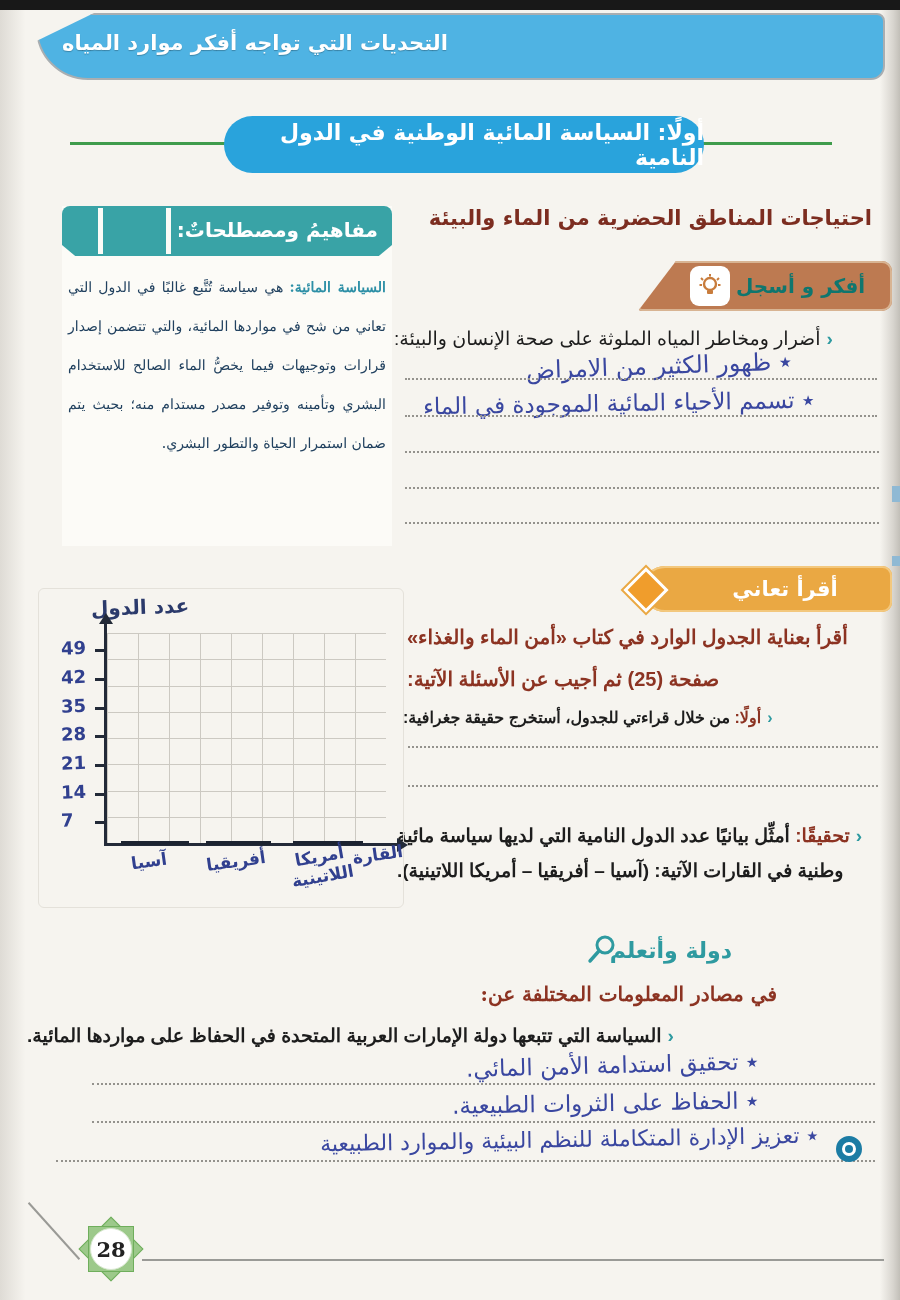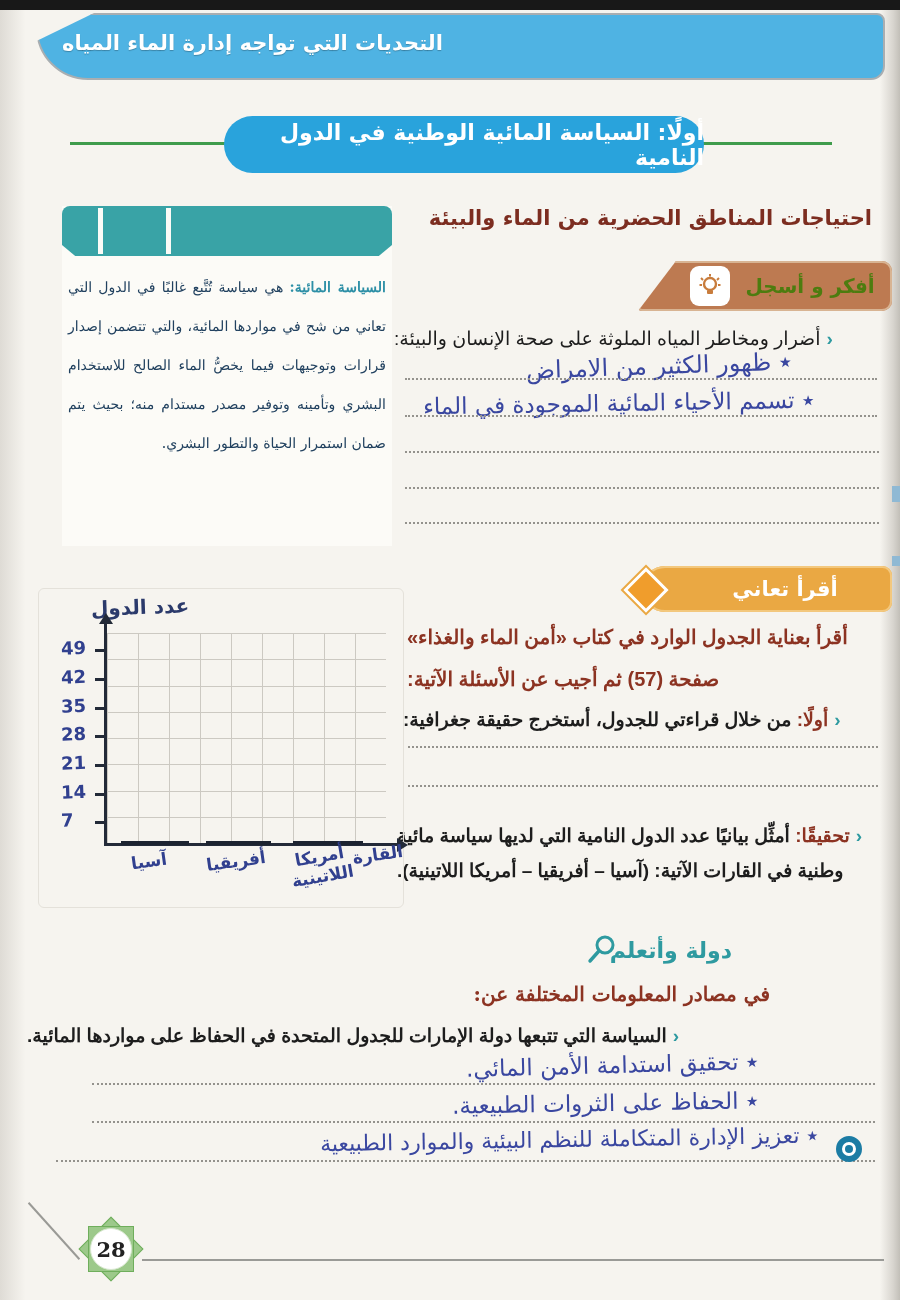--- a/index.html
+++ b/index.html
@@ -24,21 +24,21 @@
     display:flex;align-items:center;justify-content:center;}
   #title-pill span{color:#fff;font-weight:bold;font-size:22px;direction:rtl;text-align:right;}
   
   #lesson-heading{right:28px;top:206px;color:#7c2d20;font-weight:bold;font-size:21px;direction:rtl;}
   
   #badge-think{left:638px;top:261px;width:254px;height:50px;background:#bd7a51;
     border-radius:4px 10px 10px 4px;clip-path:polygon(38px 0,100% 0,100% 100%,0 100%);
     box-shadow:inset 0 0 0 2px #d8b493;}
   #bulb-box{left:690px;top:266px;width:40px;height:40px;background:#fff;border-radius:9px;
     display:flex;align-items:center;justify-content:center;}
-  #badge-think-label{left:736px;top:274px;width:148px;text-align:center;color:#4d7c0f;
+  #badge-think-label{left:736px;top:274px;width:148px;text-align:left;color:#0f766e;
     font-weight:bold;font-size:20px;direction:rtl;}
   
   .chev{color:#2e9aa0;font-weight:bold;margin-left:6px;}
   .qline{direction:rtl;text-align:left;font-family:Liberation Sans, sans-serif;color:#1d1d1d;}
   #think-question{right:26px;top:327px;width:480px;font-size:19px;}
   
   .hw{direction:rtl;color:#3a47a0;white-space:nowrap;font-size:24px;
       font-family:"DejaVu Sans",sans-serif;}
   #hw-think-1{right:108px;top:352px;transform:rotate(-2deg);}
   #hw-think-2{right:86px;top:390px;transform:rotate(-1deg);font-size:23px;}
@@ -56,21 +56,21 @@
   #concepts-term{color:#2d8fa6;font-weight:bold;}
   
   #badge-read{left:642px;top:566px;width:250px;height:46px;background:#eaa843;
     border-radius:24px 10px 10px 24px;box-shadow:inset 0 0 0 2px #f3c87e;}
   #read-diamond{left:630px;top:574px;width:26px;height:26px;background:#f09d2c;
     border:3px solid #fff;transform:rotate(45deg);box-shadow:0 0 0 2px #eaa843;}
   #badge-read-label{left:700px;top:577px;width:170px;text-align:center;color:#fff;
     font-weight:bold;font-size:21px;direction:rtl;}
   #read-intro{right:25px;top:616px;width:468px;font-size:20px;font-weight:bold;color:#8c3322;
     line-height:42px;}
-  #read-q1{right:25px;top:708px;width:472px;font-size:19px;font-weight:bold;}
+  #read-q1{right:25px;top:708px;width:472px;font-size:16px;font-weight:bold;}
   #read-q2{right:25px;top:818px;width:478px;font-size:19px;font-weight:bold;line-height:35px;}
   .q-label{color:#8c3322;}
   
   #chart-box{left:38px;top:588px;width:364px;height:318px;border:1px solid #e4e1da;border-radius:6px;}
   #chart-ylabel{left:52px;top:6px;font-size:20px;font-weight:bold;color:#2b3a6b;direction:rtl;
     transform:rotate(-2deg);}
   #y-axis{left:65px;top:32px;width:3px;height:224px;background:#232a38;}
   #y-arrow{left:60px;top:24px;width:0;height:0;border-left:7px solid transparent;
     border-right:7px solid transparent;border-bottom:11px solid #232a38;}
   #x-axis{left:65px;top:254px;width:298px;height:3px;background:#232a38;}
@@ -82,21 +82,21 @@
       repeating-linear-gradient(to bottom,#ccc9c2 0 1px,transparent 1px 26.3px);}
   .ytick{width:40px;text-align:left;color:#31408f;font-size:18px;font-weight:bold;
     transform:rotate(-2deg);}
   .ytick-dash{left:56px;width:9px;height:2.5px;background:#232a38;}
   .base-mark{top:252px;height:3.5px;background:#1c2330;}
   .xcat{color:#31408f;font-size:17px;font-weight:bold;direction:rtl;text-align:center;
     transform:rotate(-8deg);line-height:20px;}
   
   #magnifier{left:586px;top:933px;}
   #search-heading{right:168px;top:938px;color:#2e9aa0;font-weight:bold;font-size:22px;direction:rtl;}
-  #search-intro{right:130px;top:982px;color:#8c3322;font-weight:bold;font-size:20px;direction:rtl;
+  #search-intro{right:123px;top:982px;color:#8c3322;font-weight:bold;font-size:20px;direction:rtl;
     font-family:"DejaVu Serif",serif;}
   #search-question{right:25px;top:1024px;width:848px;font-size:19px;font-weight:bold;}
   #hw-s-1{right:142px;top:1052px;transform:rotate(-1.5deg);font-size:23px;}
   #hw-s-2{right:142px;top:1090px;transform:rotate(-1deg);font-size:23px;}
   #hw-s-3{right:82px;top:1127px;transform:rotate(-1deg);font-size:22px;}
   
   #target-bullet{left:836px;top:1136px;width:14px;height:14px;border:6px solid #1c7ca4;
     border-radius:50%;background:#fff;}
   #target-bullet::after{content:"";position:absolute;left:3px;top:3px;width:8px;height:8px;
     border-radius:50%;background:#1c7ca4;}
@@ -114,21 +114,21 @@
 </head>
 <body>
 
 <div class="abs" id="top-strip"></div>
 <div class="abs" id="left-gutter"></div>
 <div class="abs" id="right-curl"></div>
 <div class="abs edge-tab" style="top:486px;height:16px;"></div>
 <div class="abs edge-tab" style="top:556px;height:10px;"></div>
 
 <div class="abs" id="banner"></div>
-<div class="abs" id="banner-text">التحديات التي تواجه إدارة الماء المياه</div>
+<div class="abs" id="banner-text">التحديات التي تواجه أفكر موارد المياه</div>
 
 <div class="abs" id="green-rule"></div>
 <div class="abs" id="title-pill">
   <span>أولًا: السياسة المائية الوطنية في الدول النامية</span>
 </div>
 
 <div class="abs" id="lesson-heading">احتياجات المناطق الحضرية من الماء والبيئة</div>
 
 <div class="abs" id="badge-think"></div>
 <div class="abs" id="bulb-box">
@@ -152,31 +152,32 @@
 <div class="abs dots" style="left:405px;top:378px;width:472px;"></div>
 <div class="abs dots" style="left:405px;top:415px;width:472px;"></div>
 <div class="abs dots" style="left:405px;top:451px;width:474px;"></div>
 <div class="abs dots" style="left:405px;top:487px;width:474px;"></div>
 <div class="abs dots" style="left:405px;top:522px;width:474px;"></div>
 
 <div class="abs" id="concepts-box">
   <div class="abs" id="concepts-header"></div>
   <div class="abs slit" id="slit-1"></div>
   <div class="abs slit" id="slit-2"></div>
+  <div class="abs" id="concepts-title">مفاهيمُ ومصطلحاتٌ:</div>
   <div class="abs" id="concepts-body">
     <span id="concepts-term">السياسة المائية:</span>
     <span>هي سياسة تُتَّبع غالبًا في الدول التي تعاني من شح في مواردها المائية، والتي تتضمن إصدار قرارات وتوجيهات فيما يخصُّ الماء الصالح للاستخدام البشري وتأمينه وتوفير مصدر مستدام منه؛ بحيث يتم ضمان استمرار الحياة والتطور البشري.</span>
   </div>
 </div>
 
 <div class="abs" id="badge-read"></div>
 <div class="abs" id="read-diamond"></div>
 <div class="abs" id="badge-read-label">أقرأ تعاني</div>
 
-<div class="abs qline" id="read-intro">أقرأ بعناية الجدول الوارد في كتاب «أمن الماء والغذاء» صفحة (57) ثم أجيب عن الأسئلة الآتية:</div>
+<div class="abs qline" id="read-intro">أقرأ بعناية الجدول الوارد في كتاب «أمن الماء والغذاء» صفحة (25) ثم أجيب عن الأسئلة الآتية:</div>
 
 <div class="abs qline" id="read-q1">
   <span class="chev">‹</span><span class="q-label">أولًا:</span> <span>من خلال قراءتي للجدول، أستخرج حقيقة جغرافية:</span>
 </div>
 <div class="abs dots" style="left:408px;top:746px;width:470px;"></div>
 <div class="abs dots" style="left:408px;top:785px;width:470px;"></div>
 
 <div class="abs qline" id="read-q2">
   <span class="chev">‹</span><span class="q-label">تحقيقًا:</span> <span>أمثِّل بيانيًا عدد الدول النامية التي لديها سياسة مائية وطنية في القارات الآتية: (آسيا – أفريقيا – أمريكا اللاتينية).</span>
 </div>
@@ -216,21 +217,21 @@
 
 <div class="abs" id="magnifier">
   <svg width="32" height="32" viewBox="0 0 32 32">
     <circle cx="19" cy="12" r="8" fill="none" stroke="#2e9aa0" stroke-width="3"></circle>
     <line x1="12.5" y1="18.5" x2="4" y2="28" stroke="#2e9aa0" stroke-width="3.4" stroke-linecap="round"></line>
   </svg>
 </div>
 <div class="abs" id="search-heading">دولة وأتعلم</div>
 <div class="abs" id="search-intro">في مصادر المعلومات المختلفة عن:</div>
 <div class="abs qline" id="search-question">
-  <span class="chev">‹</span><span>السياسة التي تتبعها دولة الإمارات للجدول المتحدة في الحفاظ على مواردها المائية.</span>
+  <span class="chev">‹</span><span>السياسة التي تتبعها دولة الإمارات العربية المتحدة في الحفاظ على مواردها المائية.</span>
 </div>
 <div class="abs hw" id="hw-s-1">٭ تحقيق استدامة الأمن المائي.</div>
 <div class="abs dots" style="left:92px;top:1083px;width:783px;"></div>
 <div class="abs hw" id="hw-s-2">٭ الحفاظ على الثروات الطبيعية.</div>
 <div class="abs dots" style="left:92px;top:1121px;width:783px;"></div>
 <div class="abs hw" id="hw-s-3">٭ تعزيز الإدارة المتكاملة للنظم البيئية والموارد الطبيعية</div>
 <div class="abs dots" style="left:56px;top:1160px;width:819px;"></div>
 
 <div class="abs" id="target-bullet"></div>
 

